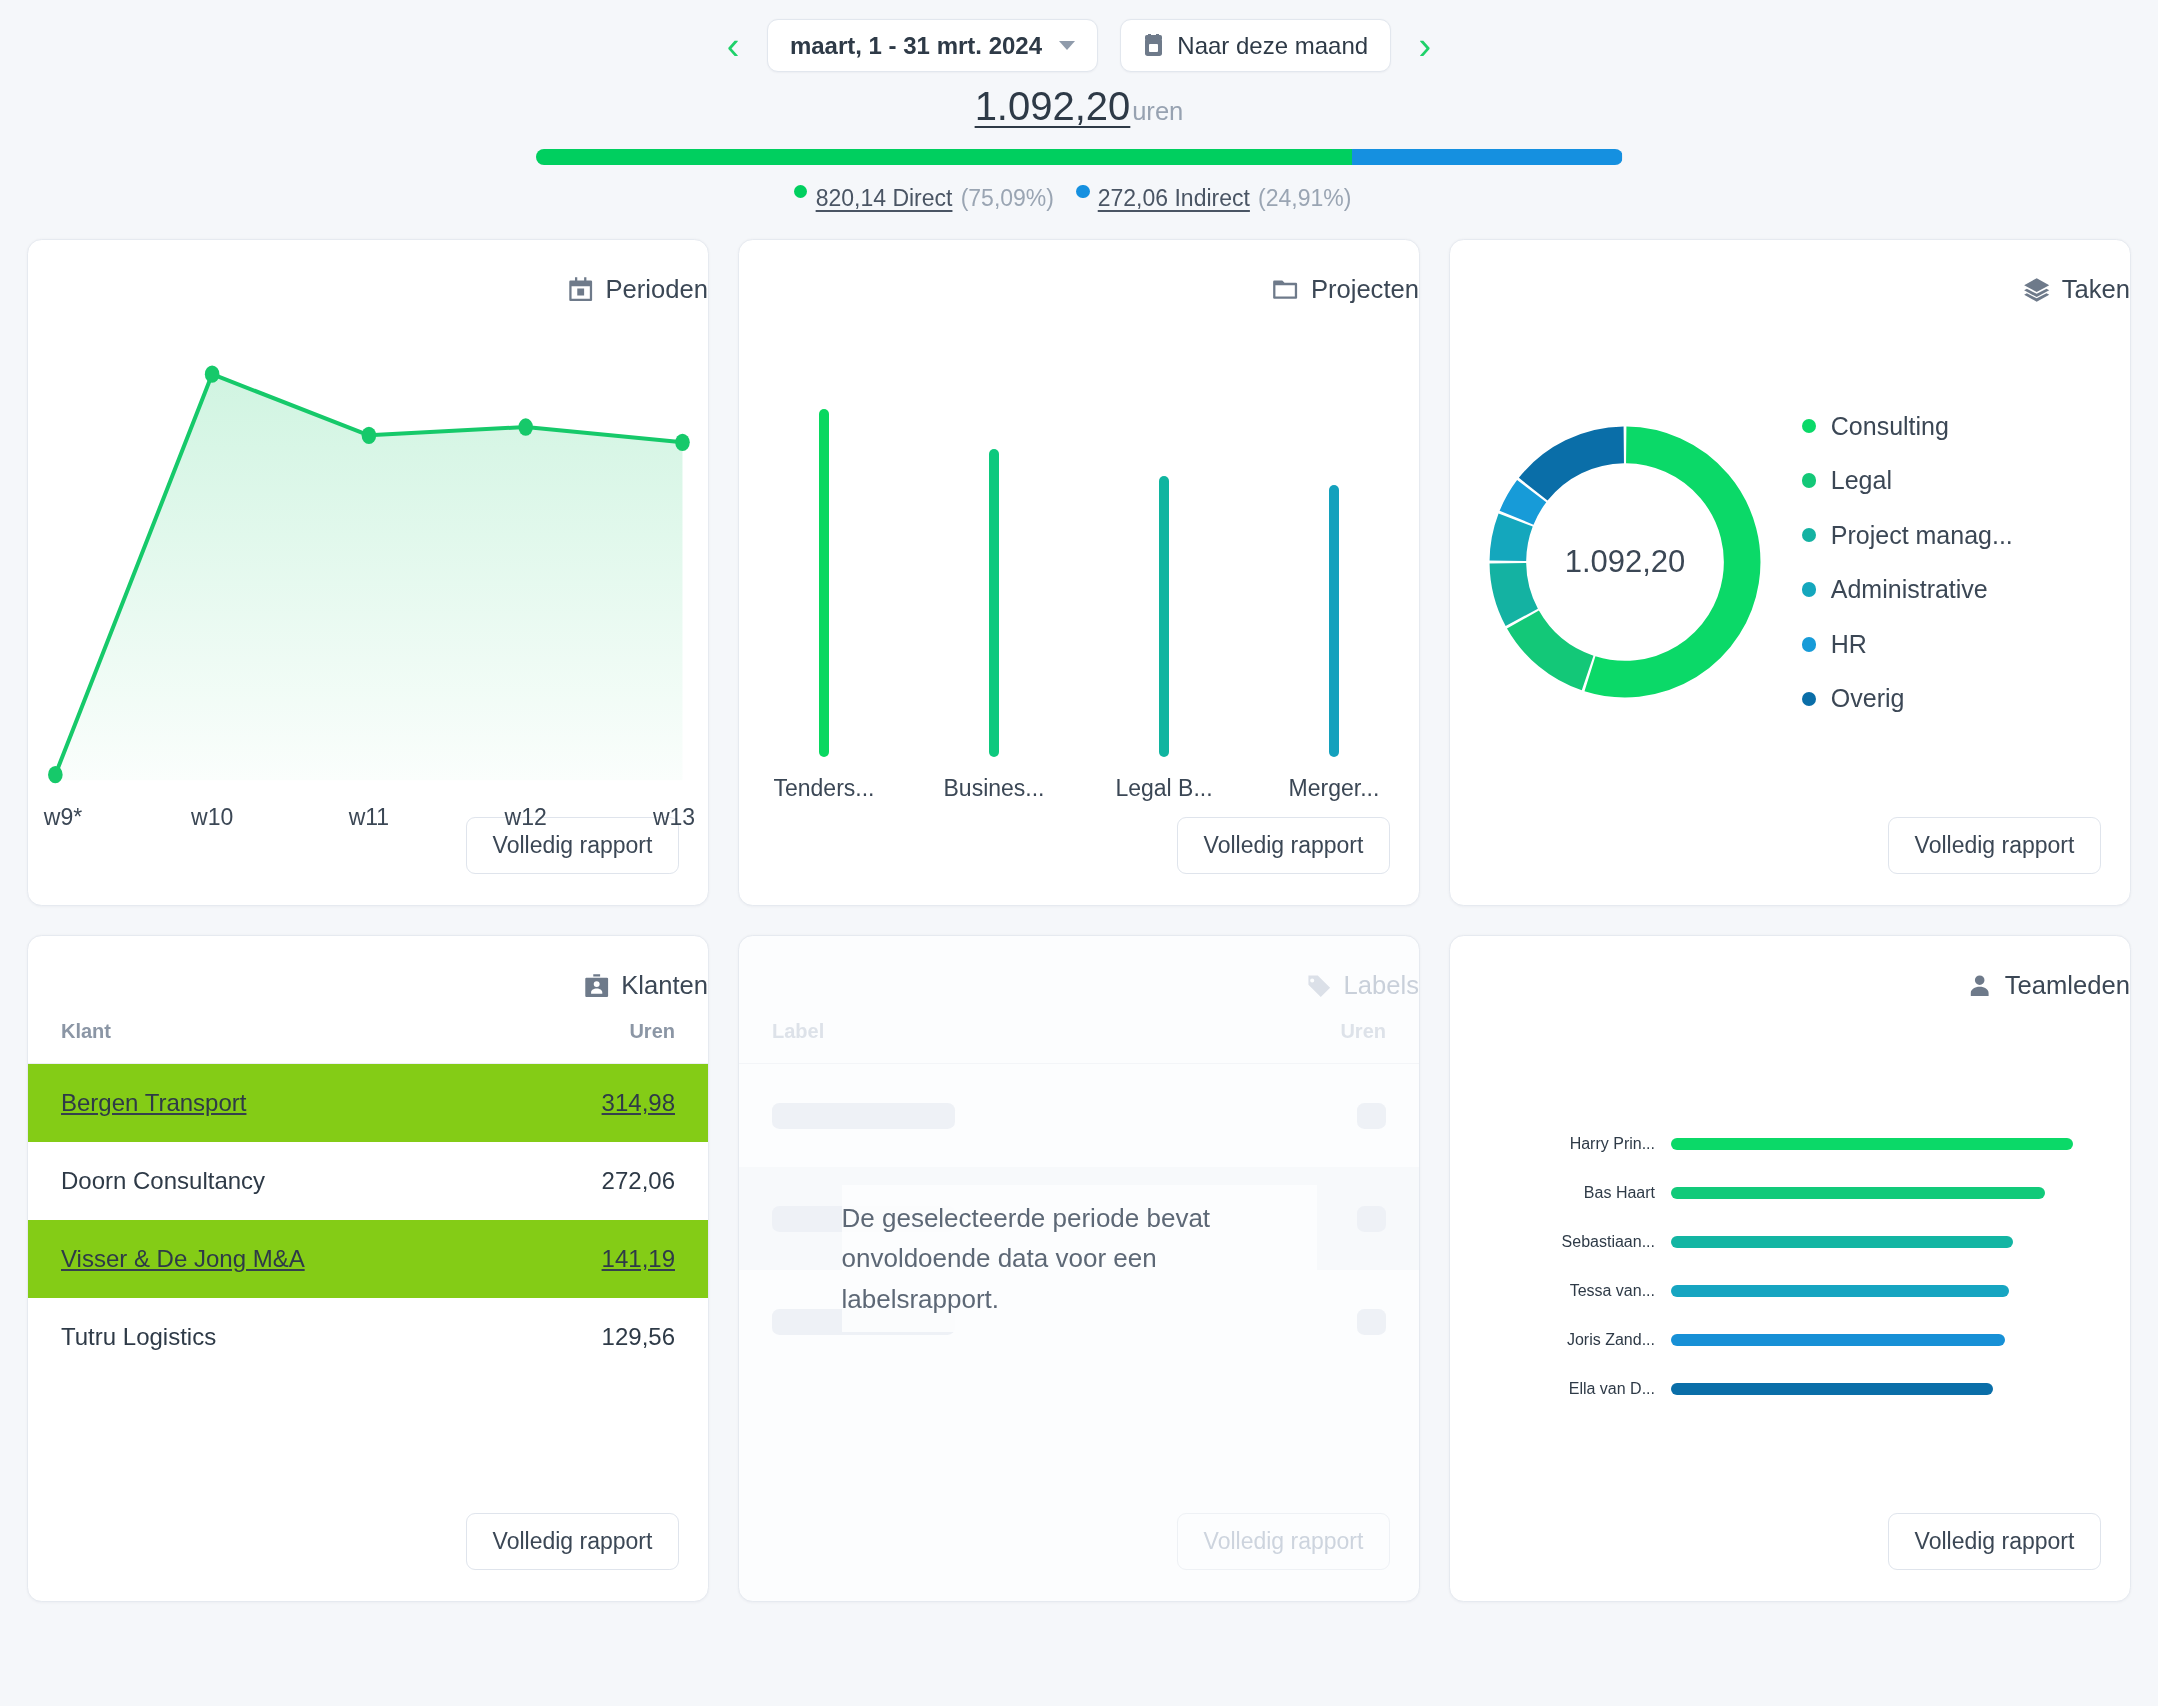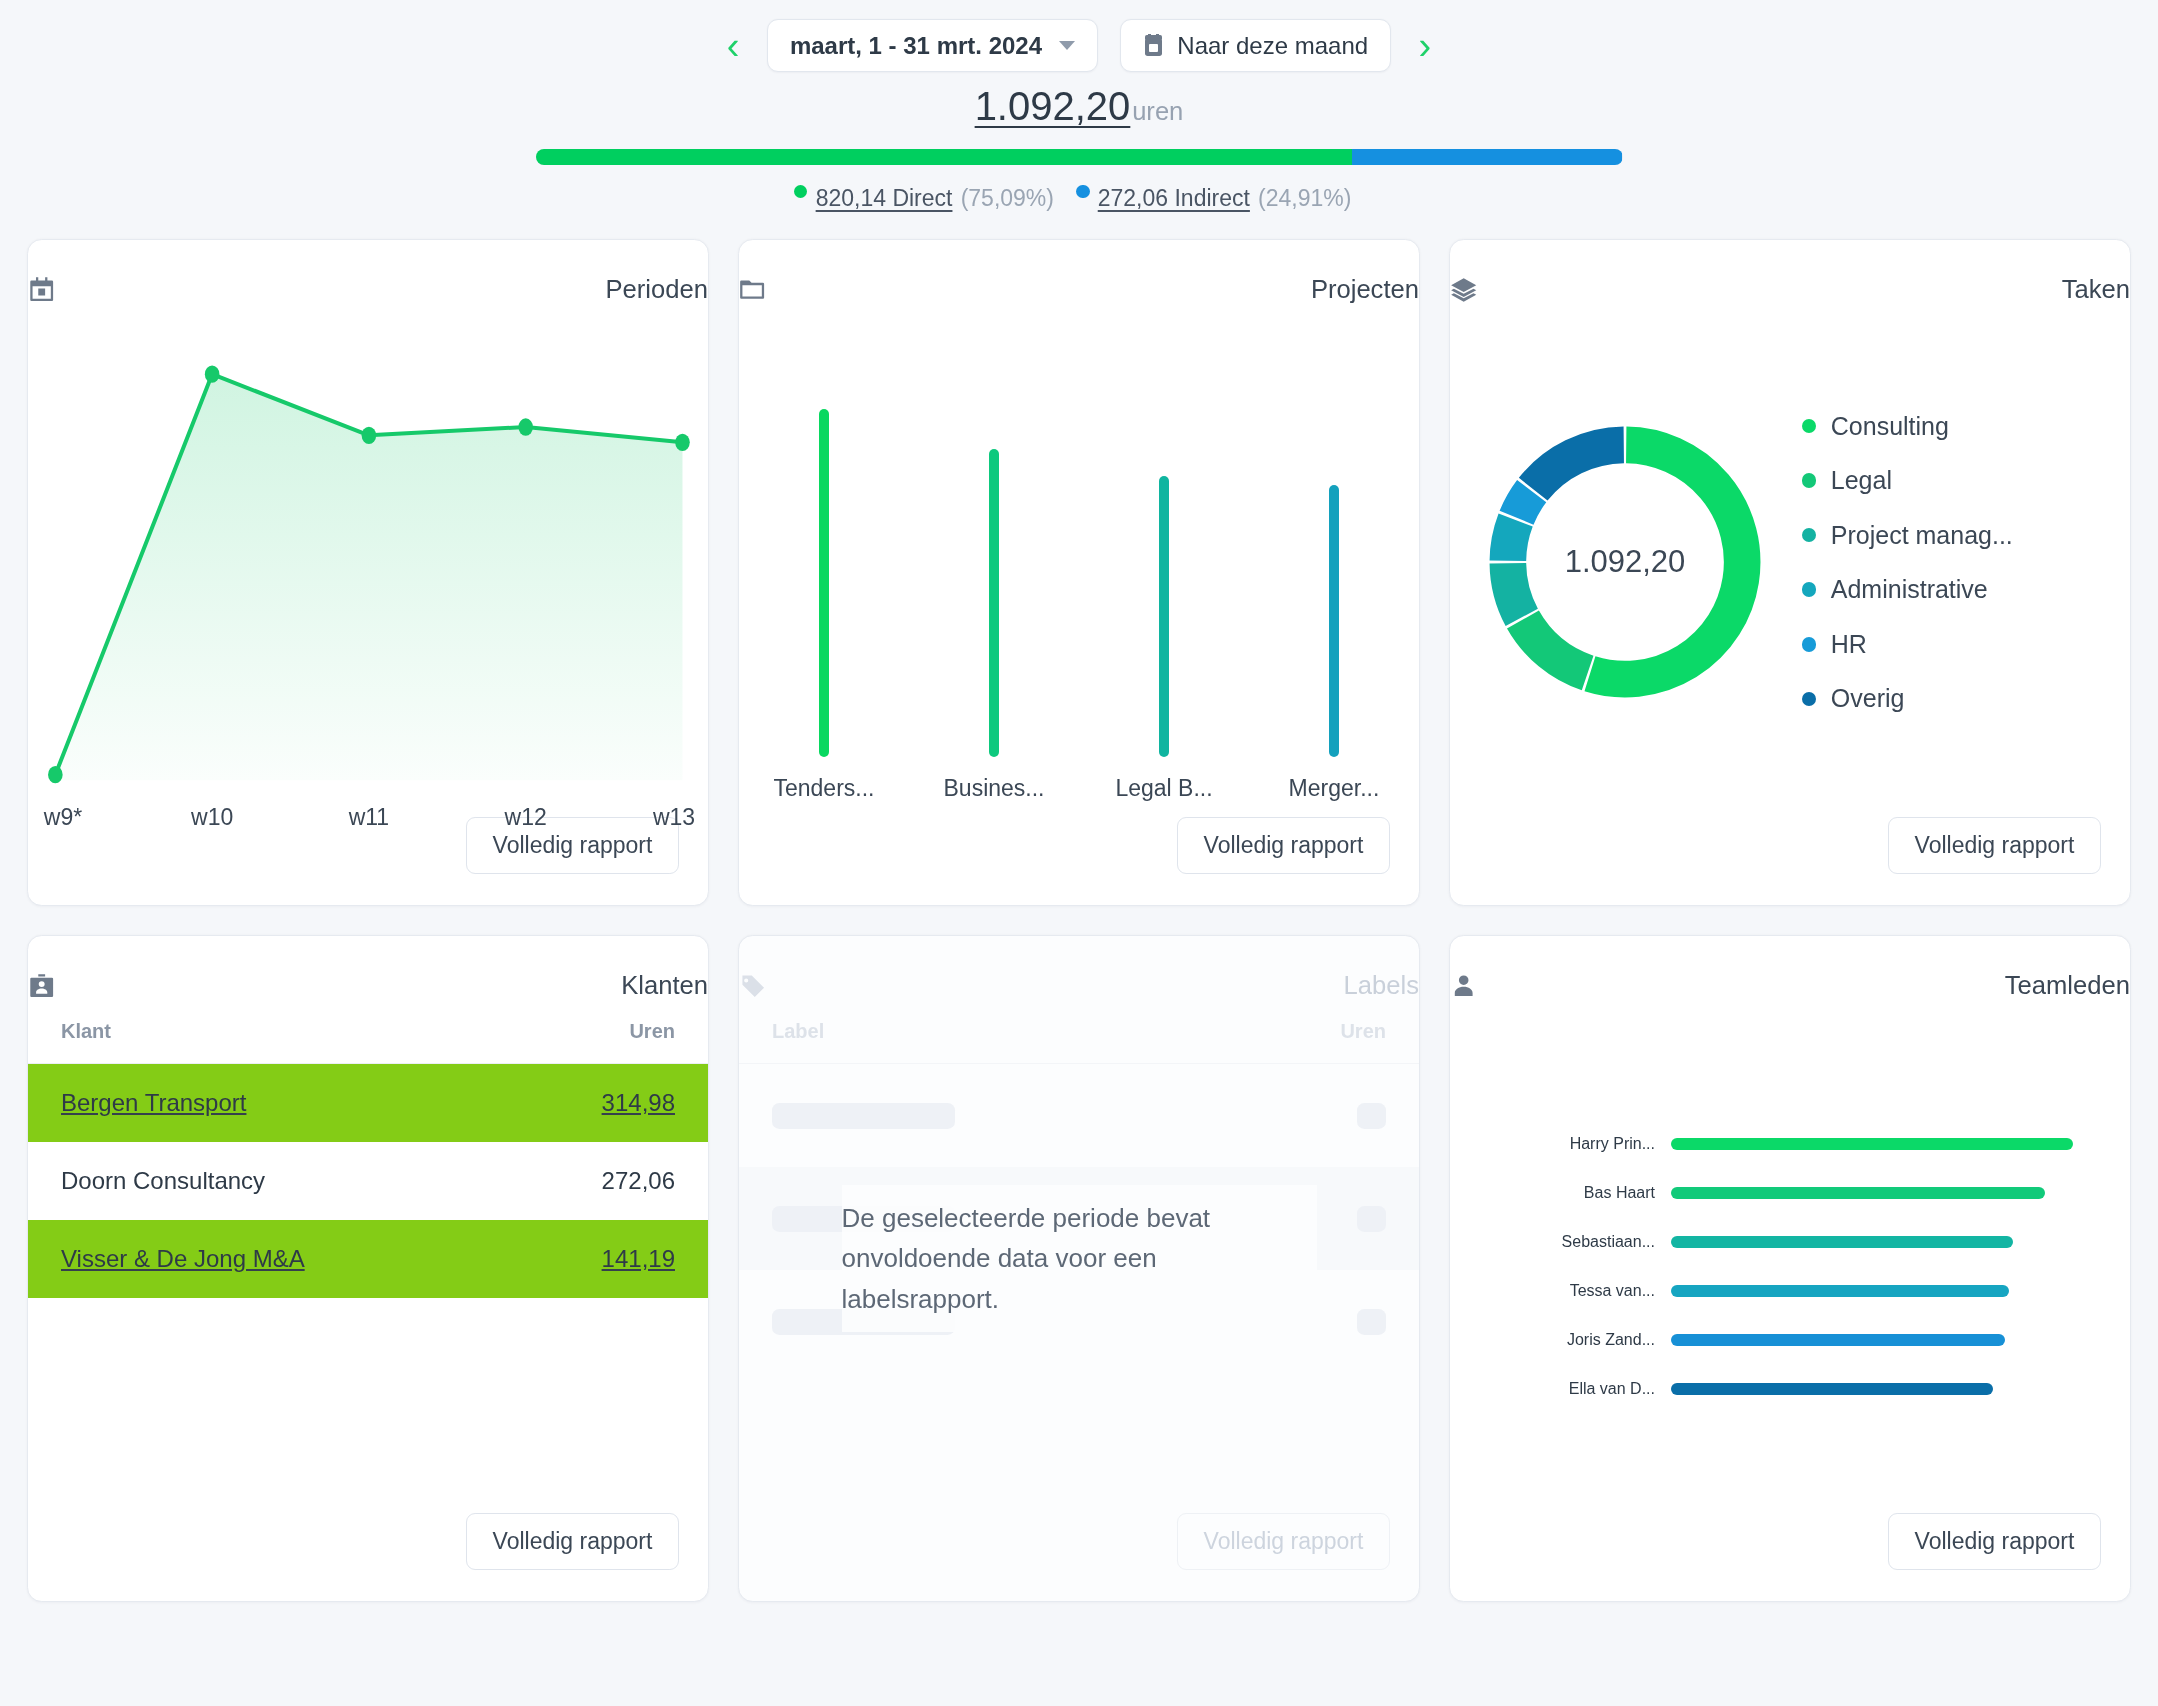--- a/index.html
+++ b/index.html
@@ -70,21 +70,21 @@
     display: grid; grid-template-columns: repeat(3, 682px);
     gap: 29px; justify-content: center; margin-top: 27.4px;
   }
   .card {
     background: #ffffff; border: 0.9px solid #e6eaf0; border-radius: 14.6px;
     height: 667px; position: relative; display: flex; flex-direction: column;
     box-shadow: 0 0.9px 2.7px rgba(25,35,55,.04); overflow: hidden;
   }
   .card.muted { background: #fcfdfe; }
   .card-head {
-    display: flex; align-items: center; justify-content: space-between; gap: 11px;
+    display: flex; align-items: center; justify-content: flex-end; gap: 11px;
     padding-top: 31px; height: 68px; flex: 0 0 auto;
   }
   .card-head .title { font-size: 25.6px; color: #3b4755; }
   .card.muted .card-head .title { color: #c9d0da; }
   .card-body { flex: 1 1 auto; position: relative; }
   .card-foot {
     flex: 0 0 auto; display: flex; justify-content: flex-end;
     padding: 0 29px 31px 0;
   }
   .ghost-btn {
@@ -359,20 +359,24 @@
               <td class="r">314,98</td>
             </tr>
             <tr>
               <td>Doorn Consultancy</td>
               <td class="r">272,06</td>
             </tr>
             <tr class="alt">
               <td>Visser &amp; De Jong M&amp;A</td>
               <td class="r">141,19</td>
             </tr>
+            <tr>
+              <td>Tutru Logistics</td>
+              <td class="r">129,56</td>
+            </tr>
           </tbody>
       </table>
     </div>
     <div class="card-foot">
       <button class="ghost-btn">Volledig rapport</button>
     </div>
   </div>
 
   <div class="card muted">
     <div class="card-head">

